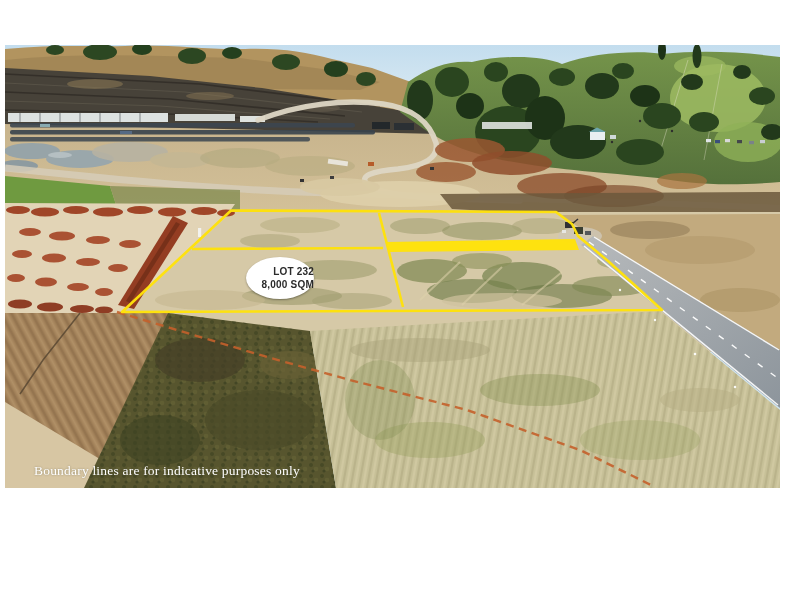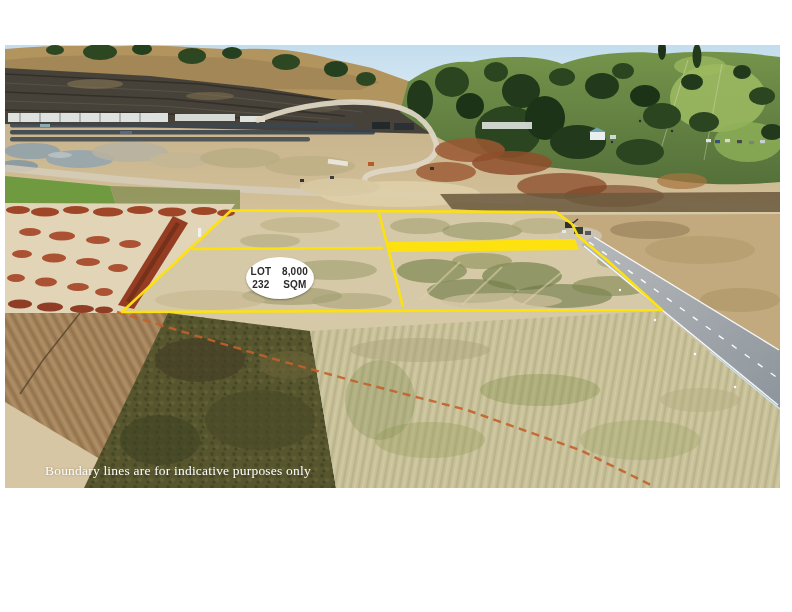--- a/index.html
+++ b/index.html
@@ -8,26 +8,26 @@
     font-family:"Liberation Sans",sans-serif;
   }
   .photo{
     position:absolute;left:5px;top:45px;width:775px;height:443px;overflow:hidden;
     background:#cfe3ee;
   }
   .photo svg{display:block;width:775px;height:443px;}
   .lot-label{
     position:absolute;left:246px;top:257px;width:68px;height:42px;
     background:var(--lot-label-bg,#ffffff);border-radius:50%;
-    display:flex;flex-direction:row;align-items:center;justify-content:center;
+    display:flex;flex-direction:column;align-items:flex-end;justify-content:center;
     color:var(--lot-label-text,#2b2b2b);font-weight:bold;font-size:10px;line-height:1.3;
     letter-spacing:.2px;box-shadow:0 1px 2px rgba(0,0,0,.35);text-align:center;
   }
   .disclaimer{
-    position:absolute;left:45px;top:463px;
+    position:absolute;left:34px;top:463px;
     font-family:"Liberation Serif",serif;font-size:13.5px;font-weight:normal;
     color:var(--disclaimer-text,#ffffff);letter-spacing:.2px;
     text-shadow:0 0 2px rgba(60,60,40,.45);
     text-align:center;
   }
 </style>
 </head>
 <body>
 
 <div class="page">

